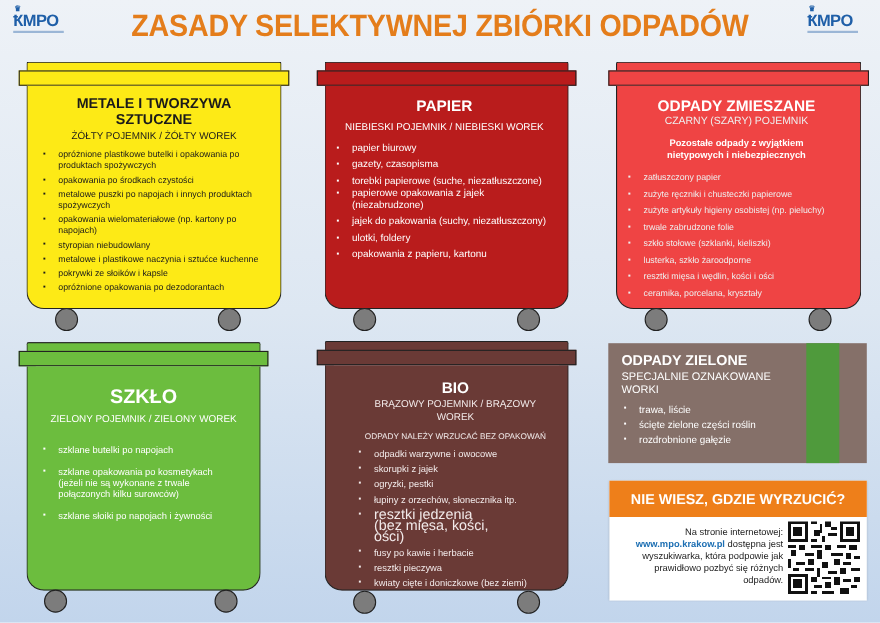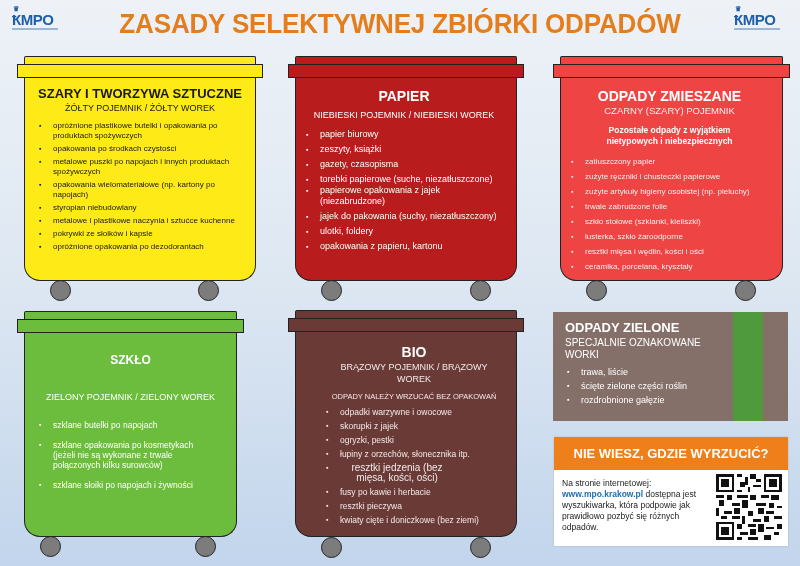--- a/index.html
+++ b/index.html
@@ -92,21 +92,21 @@
   .info {
     position: absolute; left: 554px; top: 437px; width: 234px; height: 109px;
     background: #fff; box-shadow: 0 0 2px rgba(0,0,0,0.15);
   }
   .info .head {
     height: 33px; background: #ee7f1a; color: #fff; font-weight: bold;
     font-size: 13px; text-align: center; line-height: 33px;
   }
   .info .text {
     position: absolute; left: 8px; top: 41px; width: 150px;
-    font-size: 8.5px; line-height: 11px; color: #222;
+    font-size: 8.5px; line-height: 11px; color: #222; text-align: right;
   }
   .info .link { color: #1d6fb3; font-weight: bold; }
   .info .qr {
     position: absolute; left: 162px; top: 37px; width: 66px; height: 66px;
   }
 </style>
 </head>
 <body>
 
 <div class="logo logo-left">
@@ -118,21 +118,21 @@
 <div class="logo logo-right">
   <span class="crown">♛</span>
   <span style="color:#1f5fa8">Ҟ</span><span>MPO</span>
   <span class="sub"></span>
 </div>
 
 <div class="bin yellow" style="left:17px;top:56px;width:246px;height:246px;">
   <div class="lid-top" style="left:7px;top:0;width:232px;"></div>
   <div class="lid-rim" style="left:0;top:8px;width:246px;"></div>
   <div class="body" style="left:7px;top:22px;width:232px;height:203px;">
-    <h2 style="margin-top:0;">SZARY I TWORZYWA SZTUCZNE</h2>
+    <h2 style="margin-top:0;">METALE I TWORZYWA SZTUCZNE</h2>
     <div class="sub">ŻÓŁTY POJEMNIK / ŻÓŁTY WOREK</div>
     <ul>
       <li>opróżnione plastikowe butelki i opakowania po produktach spożywczych</li>
       <li>opakowania po środkach czystości</li>
       <li>metalowe puszki po napojach i innych produktach spożywczych</li>
       <li>opakowania wielomateriałowe (np. kartony po napojach)</li>
       <li>styropian niebudowlany</li>
       <li>metalowe i plastikowe naczynia i sztućce kuchenne</li>
       <li>pokrywki ze słoików i kapsle</li>
       <li>opróżnione opakowania po dezodorantach</li>
@@ -143,21 +143,20 @@
 </div>
 
 <div class="bin blue" style="left:288px;top:56px;width:236px;height:246px;">
   <div class="lid-top" style="left:7px;top:0;width:222px;"></div>
   <div class="lid-rim" style="left:0;top:8px;width:236px;"></div>
   <div class="body" style="left:7px;top:22px;width:222px;height:203px;padding-left:8px;">
     <h2 style="margin-top:3px;font-size:14px;">PAPIER</h2>
     <div class="sub" style="margin-top:5px;">NIEBIESKI POJEMNIK / NIEBIESKI WOREK</div>
     <ul style="margin-top:8px;">
       <li style="font-size:9px;line-height:11px;margin-bottom:4px;">papier biurowy</li>
-      <li style="font-size:9px;line-height:11px;margin-bottom:4px;">zeszyty, książki</li>
       <li style="font-size:9px;line-height:11px;margin-bottom:4px;">gazety, czasopisma</li>
       <li style="font-size:9px;line-height:11px;margin-bottom:0;">torebki papierowe (suche, niezatłuszczone)</li>
       <li style="font-size:9px;line-height:11px;margin-bottom:4px;">papierowe opakowania z jajek (niezabrudzone)</li>
       <li style="font-size:9px;line-height:11px;margin-bottom:4px;">jajek do pakowania (suchy, niezatłuszczony)</li>
       <li style="font-size:9px;line-height:11px;margin-bottom:4px;">ulotki, foldery</li>
       <li style="font-size:9px;line-height:11px;margin-bottom:4px;">opakowania z papieru, kartonu</li>
     </ul>
   </div>
   <div class="wheel" style="left:33px;top:224px;"></div>
   <div class="wheel" style="left:182px;top:224px;"></div>
@@ -182,22 +181,22 @@
     </ul>
   </div>
   <div class="wheel" style="left:33px;top:224px;"></div>
   <div class="wheel" style="left:182px;top:224px;"></div>
 </div>
 
 <div class="bin green" style="left:17px;top:311px;width:227px;height:252px;">
   <div class="lid-top" style="left:7px;top:0;width:213px;"></div>
   <div class="lid-rim" style="left:0;top:8px;width:227px;"></div>
   <div class="body" style="left:7px;top:22px;width:213px;height:204px;padding-left:12px;">
-    <h2 style="margin-top:12px;font-size:12px;">SZKŁO</h2>
-    <div class="sub" style="margin-top:23px;">ZIELONY POJEMNIK / ZIELONY WOREK</div>
+    <h2 style="margin-top:12px;font-size:18px;">SZKŁO</h2>
+    <div class="sub" style="margin-top:7px;">ZIELONY POJEMNIK / ZIELONY WOREK</div>
     <ul style="margin-top:17px;">
       <li style="font-size:8.5px;margin-bottom:10px;">szklane butelki po napojach</li>
       <li style="font-size:8.5px;margin-bottom:10px;padding-right:20px;">szklane opakowania po kosmetykach (jeżeli nie są wykonane z trwale połączonych kilku surowców)</li>
       <li style="font-size:8.5px;margin-bottom:10px;">szklane słoiki po napojach i żywności</li>
     </ul>
   </div>
   <div class="wheel" style="left:23px;top:225px;"></div>
   <div class="wheel" style="left:178px;top:225px;"></div>
 </div>
 
@@ -206,21 +205,21 @@
   <div class="lid-rim" style="left:0;top:8px;width:236px;"></div>
   <div class="body" style="left:7px;top:22px;width:222px;height:205px;padding-left:28px;">
     <h2 style="margin-top:5px;font-size:14px;color:#fff;">BIO</h2>
     <div class="sub" style="font-size:9px;">BRĄZOWY POJEMNIK / BRĄZOWY WOREK</div>
     <div style="text-align:center;font-size:7.5px;margin-top:7px;">ODPADY NALEŻY WRZUCAĆ BEZ OPAKOWAŃ</div>
     <ul style="margin-top:6px;">
       <li style="font-size:8.5px;line-height:10px;margin-bottom:4px;">odpadki warzywne i owocowe</li>
       <li style="font-size:8.5px;line-height:10px;margin-bottom:4px;">skorupki z jajek</li>
       <li style="font-size:8.5px;line-height:10px;margin-bottom:4px;">ogryzki, pestki</li>
       <li style="font-size:8.5px;line-height:10px;margin-bottom:4px;">łupiny z orzechów, słonecznika itp.</li>
-      <li style="font-size:10px;line-height:10px;margin-bottom:4px;padding-right:50px;text-align:center;">resztki jedzenia (bez mięsa, kości, ości)</li>
+      <li style="font-size:13px;line-height:10px;margin-bottom:4px;padding-right:50px;">resztki jedzenia (bez mięsa, kości, ości)</li>
       <li style="font-size:8.5px;line-height:10px;margin-bottom:4px;">fusy po kawie i herbacie</li>
       <li style="font-size:8.5px;line-height:10px;margin-bottom:4px;">resztki pieczywa</li>
       <li style="font-size:8.5px;line-height:10px;margin-bottom:4px;">kwiaty cięte i doniczkowe (bez ziemi)</li>
     </ul>
   </div>
   <div class="wheel" style="left:33px;top:227px;"></div>
   <div class="wheel" style="left:182px;top:227px;"></div>
 </div>
 
 <div class="green-waste">

